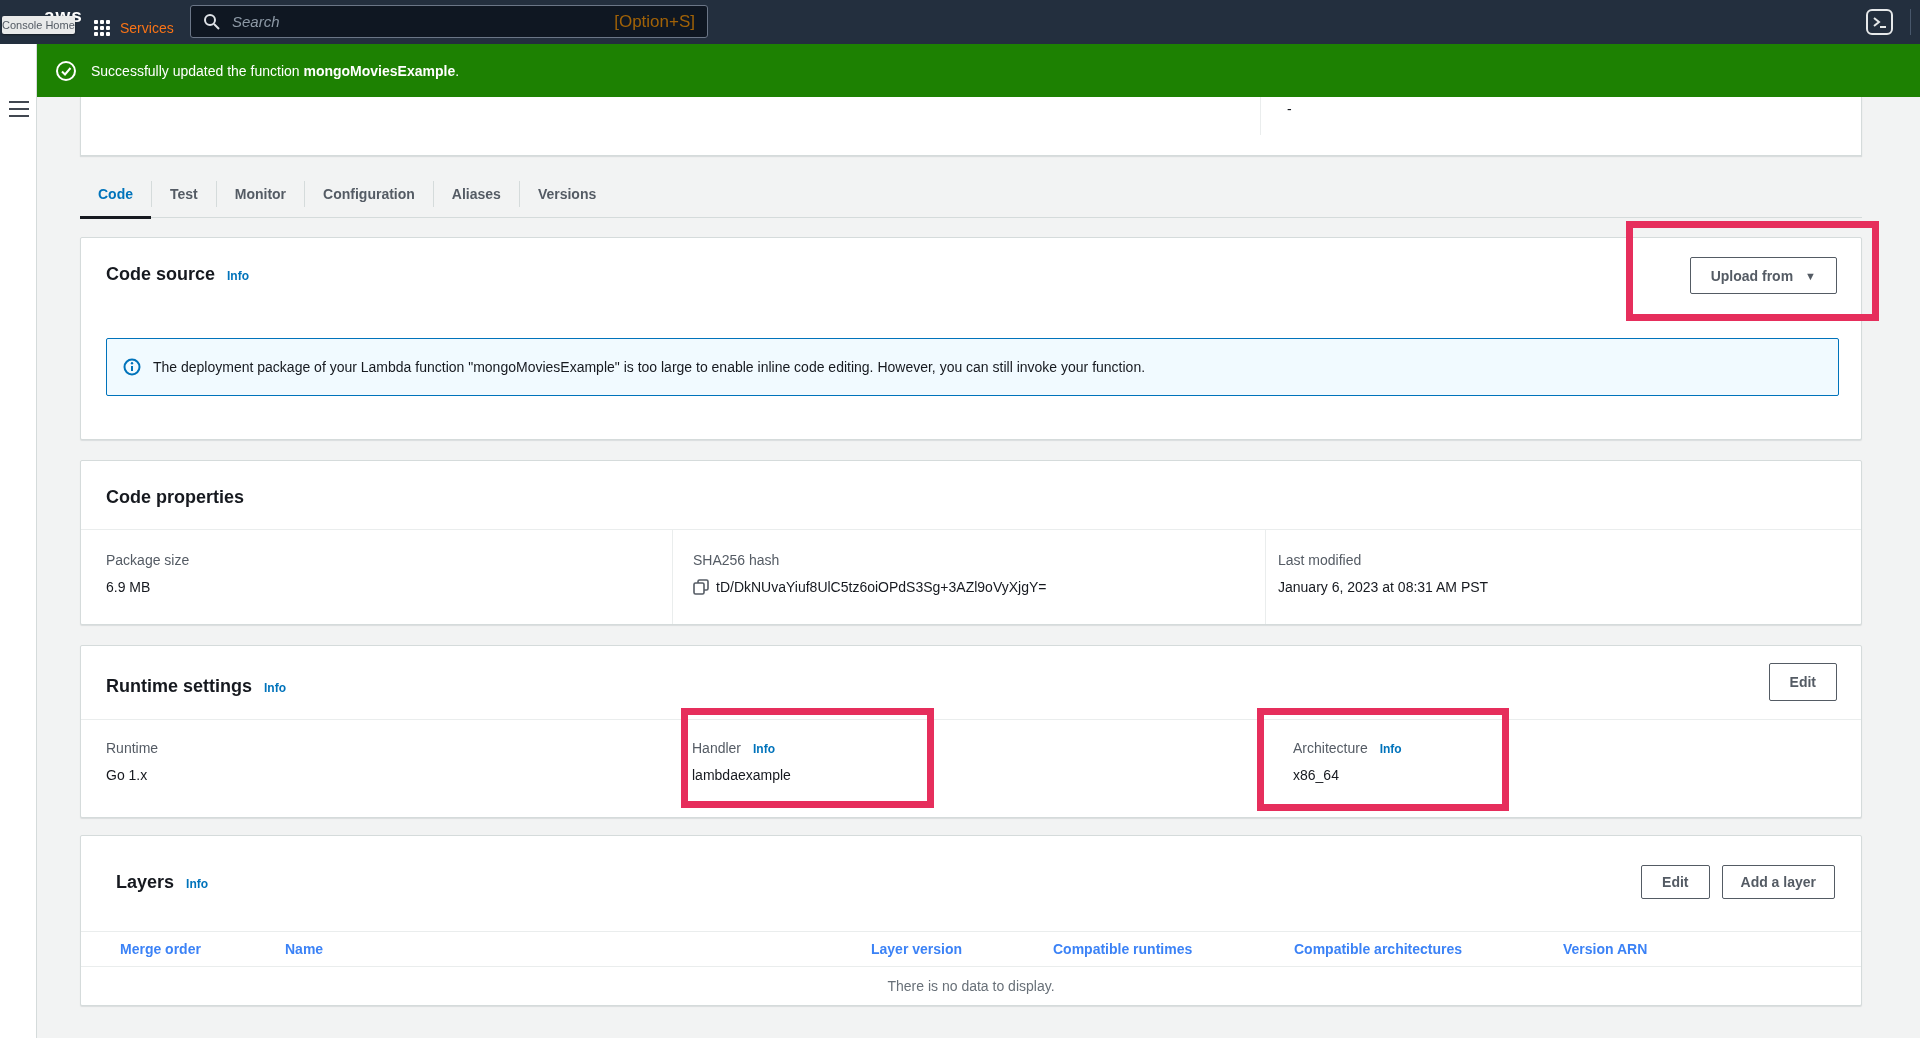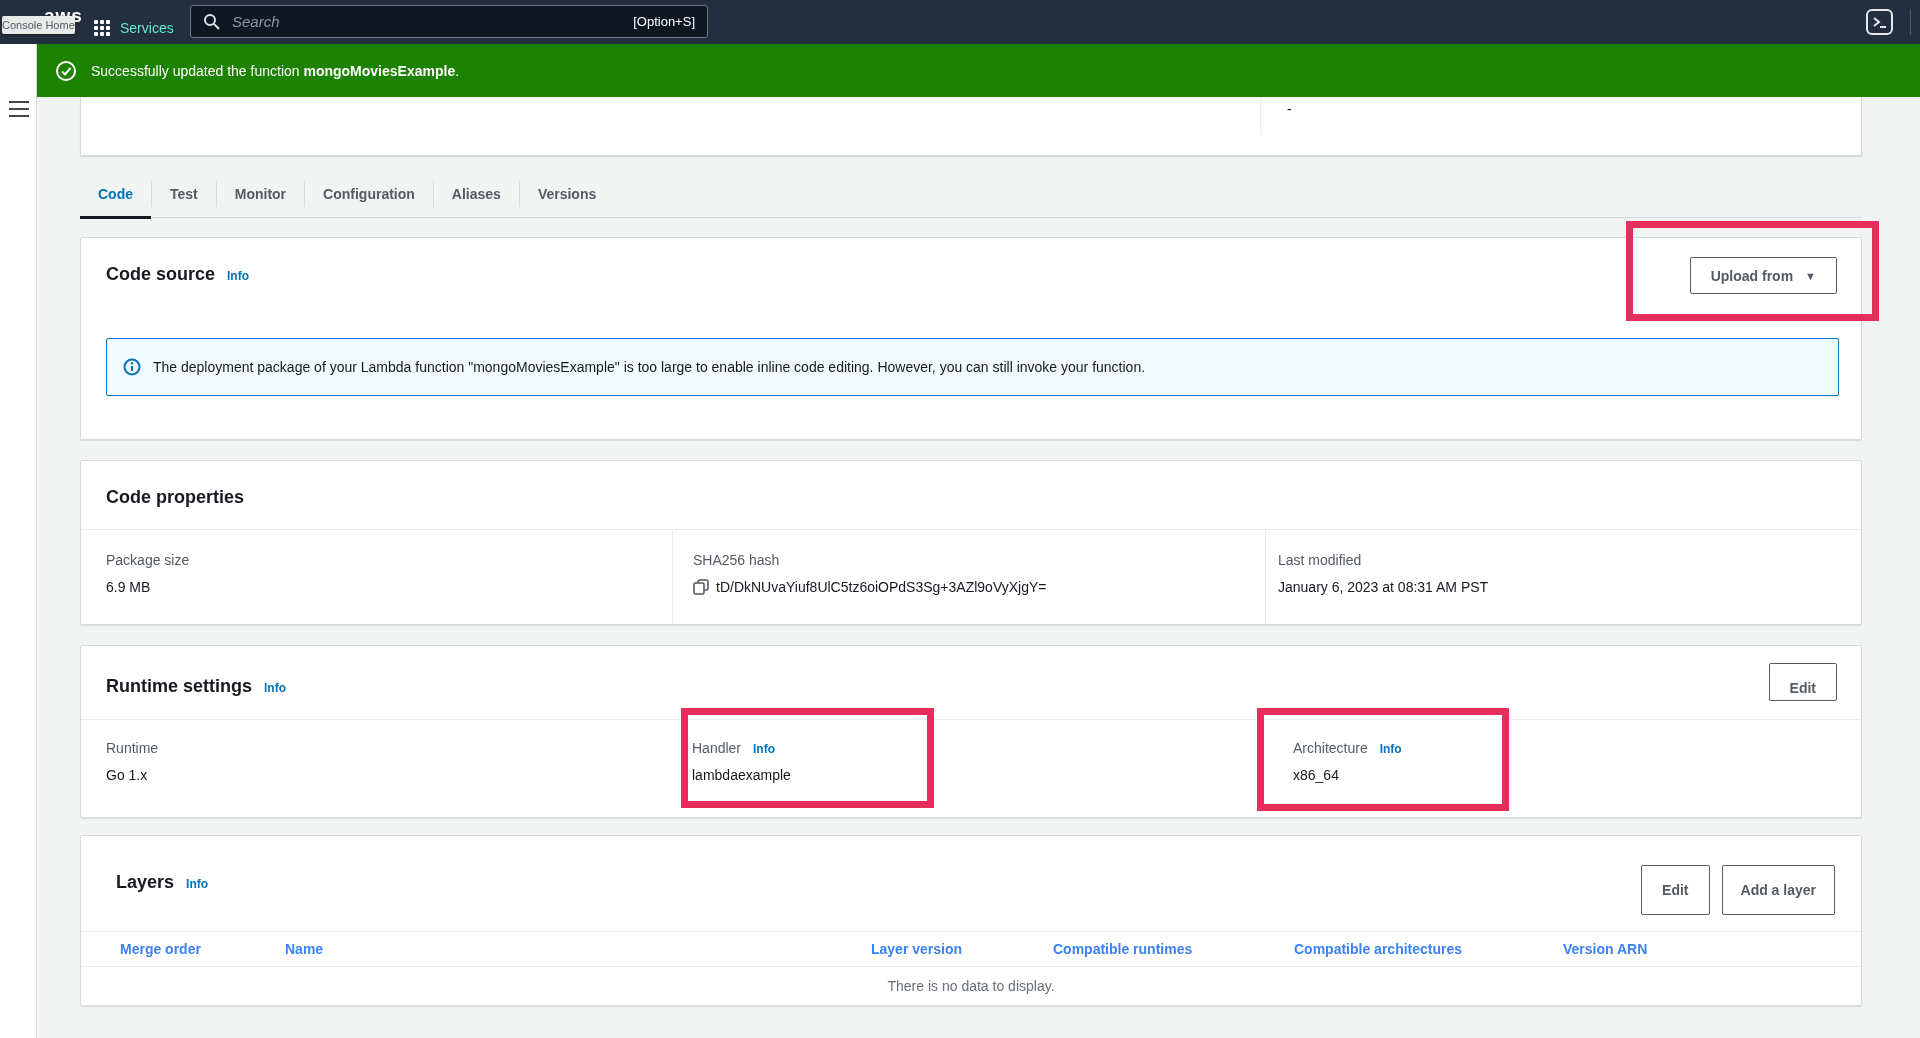--- a/index.html
+++ b/index.html
@@ -9,24 +9,24 @@
     --navbar-navy:#232f3e;
   }
   *{box-sizing:border-box;}
   html,body{margin:0;padding:0;width:1920px;height:1038px;overflow:hidden;}
   body{font-family:"Liberation Sans","DejaVu Sans",sans-serif;background:#f2f3f3;position:relative;color:#16191f;}
 
   
   .topbar{position:absolute;left:0;top:0;width:1920px;height:44px;background:var(--navbar-navy);z-index:30;}
   .aws-logo{position:absolute;left:44px;top:5px;color:#fff;font-weight:700;font-size:19px;letter-spacing:1px;}
   .tooltip{position:absolute;left:2px;top:16px;background:#e9eaea;color:#545b64;font-size:11px;padding:3px 0;border-radius:2px;box-shadow:0 1px 2px rgba(0,0,0,.4);z-index:40;white-space:nowrap;}
-  .services{position:absolute;left:84px;top:0;height:56px;display:flex;align-items:center;gap:10px;color:#5eead4;font-size:14px;padding:0 10px;cursor:pointer;}
+  .services{position:absolute;left:84px;top:0;height:56px;display:flex;align-items:center;gap:10px;color:#f97316;font-size:14px;padding:0 10px;cursor:pointer;}
   .searchbox{position:absolute;left:190px;top:5px;width:518px;height:33px;background:#0f1722;border:1px solid #6b7687;border-radius:3px;display:flex;align-items:center;padding:0 12px;}
   .searchbox .ph{font-style:italic;color:#8d99a6;font-size:15px;margin-left:12px;}
-  .searchbox .shortcut{margin-left:auto;color:#ffffff;font-size:13px;font-style:normal;}
+  .searchbox .shortcut{margin-left:auto;color:#a16207;font-size:17px;font-style:normal;}
   .cloudshell{position:absolute;left:1866px;top:9px;width:27px;height:26px;border:2px solid #e6e9ea;border-radius:6px;display:flex;align-items:center;justify-content:center;cursor:pointer;}
   .topbar .divider{position:absolute;left:1910px;top:9px;width:1px;height:26px;background:#48576b;}
 
   
   .left-rail{position:absolute;left:0;top:44px;width:37px;height:994px;background:#fff;border-right:1px solid #d5dbdb;z-index:20;}
   .hamburger{position:absolute;left:9px;top:57px;width:20px;height:16px;cursor:pointer;}
   .hamburger div{height:2px;background:#414750;margin-bottom:5px;}
 
   
   .flash{position:absolute;left:37px;top:44px;width:1883px;height:53px;background:var(--success-green);display:flex;align-items:center;padding-left:18px;color:#fff;font-size:14px;z-index:10;}
@@ -42,21 +42,21 @@
   .tabs{position:absolute;left:80px;top:170px;width:1782px;height:48px;display:flex;align-items:stretch;border-bottom:1px solid #d5dbdb;}
   .tab{display:flex;align-items:center;padding:0 18px;font-size:14px;font-weight:700;color:#545b64;position:relative;cursor:pointer;}
   .tab.active{color:var(--link-blue);}
   .tab.active::after{content:'';position:absolute;left:0;right:0;bottom:-2px;height:3px;background:#16191f;}
   .tab-divider{width:1px;height:26px;background:#d5dbdb;align-self:center;}
 
   
   .card{position:absolute;left:80px;width:1782px;background:#fff;border:1px solid #d5dbdb;border-radius:2px;box-shadow:0 1px 1px rgba(0,28,36,.1);}
   .sec-title{font-size:18px;font-weight:700;color:#16191f;}
   .info-link{font-size:12px;font-weight:700;color:var(--link-blue);margin-left:12px;cursor:pointer;text-decoration:none;}
-  .btn{background:#fff;border:1px solid #545b64;border-radius:2px;color:#545b64;font-weight:700;font-size:14px;padding:16px 20px;font-family:inherit;cursor:pointer;white-space:nowrap;}
+  .btn{background:#fff;border:1px solid #545b64;border-radius:2px;color:#545b64;font-weight:700;font-size:14px;padding:8px 20px;font-family:inherit;cursor:pointer;white-space:nowrap;}
   .label{font-size:14px;color:#545b64;}
   .value{font-size:14px;color:#16191f;margin-top:11px;display:flex;align-items:center;}
   .red-box{position:absolute;border:7px solid var(--annotation-red);z-index:15;pointer-events:none;}
 
   
   .card-code-source{top:237px;height:203px;}
   .cs-head{position:absolute;left:25px;top:26px;display:flex;align-items:baseline;}
   .upload-btn{position:absolute;right:24px;top:19px;height:37px;display:flex;align-items:center;gap:12px;}
   .caret{font-size:11px;}
   .red-upload{left:1545px;top:-17px;width:253px;height:100px;}

